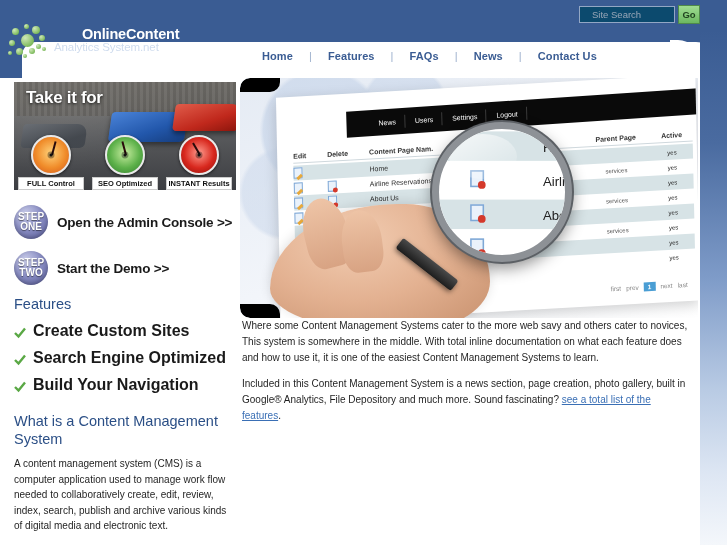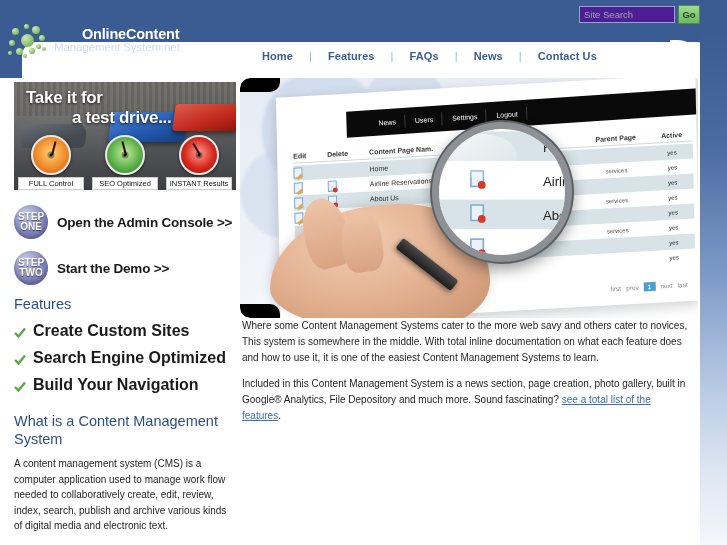--- a/index.html
+++ b/index.html
@@ -61,22 +61,22 @@
   }
 
   
   .searchbox {
     position: absolute; right: 20px; top: 4px;
     width: 128px; height: 20px;
     display: flex; align-items: center; gap: 3px;
   }
   .search-input {
     width: 96px; height: 17px; font-size: 9.5px; color: #9aa7b8;
-    border: 1px solid #93a7c4; background: #4c1d95;
-    padding: 0 4px; font-family: "Liberation Sans", sans-serif;
+    border: 1px solid #93a7c4; background: #0c4a6e;
+    padding: 0 12px; font-family: "Liberation Sans", sans-serif;
   }
   .search-input::placeholder { color:#9aa7b8; }
   .search-go {
     width: 22px; height: 19px; font-size: 9.5px; font-weight: bold;
     color: #20431f; border: 1px solid #4f8a4a;
     background: linear-gradient(180deg,#9fdd92,#6cb860);
     cursor: pointer; font-family: "Liberation Sans", sans-serif;
   }
 
   
@@ -154,21 +154,21 @@
     box-shadow: 0 0 0 2px rgba(0,0,0,.35);
   }
   .needle {
     position: absolute; left: 50%; top: 50%; width: 2px; height: 14px;
     background: #2a0b0b; transform-origin: 50% 0;
   }
   .n1 { transform: rotate(195deg); }
   .n2 { transform: rotate(165deg); }
   .n3 { transform: rotate(150deg); }
   .glabel {
-    margin-top: 2px; font-size: 7.5px; font-weight: normal; color: #111;
+    margin-top: 2px; font-size: 7.5px; font-weight: bold; color: #111;
     background: #ffffff; border: 1px solid #ccc; padding: 1px 0; white-space: nowrap;
   }
 
   
   .steps { margin-top: 14px; }
   .step {
     display: flex; align-items: center; gap: 9px; height: 36px; margin-bottom: 10px;
     cursor: pointer;
   }
   .step-badge {
@@ -350,21 +350,21 @@
       <i style="left:8px;top:25px;width:7px;height:7px;"></i>
       <i style="left:21px;top:25px;width:6px;height:6px;"></i>
       <i style="left:28px;top:21px;width:5px;height:5px;"></i>
       <i style="left:16px;top:1px;width:5px;height:5px;"></i>
       <i style="left:34px;top:24px;width:4px;height:4px;"></i>
       <i style="left:0px;top:28px;width:4px;height:4px;"></i>
       <i style="left:15px;top:31px;width:4px;height:4px;"></i>
     </div>
     <div class="logo-text">
       <div class="logo-l1">OnlineContent</div>
-      <div class="logo-l2">Management System.net</div>
+      <div class="logo-l2">Analytics System.net</div>
     </div>
   </div>
 
   <div class="searchbox">
     <input class="search-input" type="text" placeholder="Site Search" style="">
     <button class="search-go">Go</button>
   </div>
 
   <div class="nav">
     <a href="#">Home</a>
@@ -380,21 +380,20 @@
 
   <div class="leftcol">
 
     <div class="banner">
       <div class="track"></div>
       <div class="crowd"></div>
       <div class="car dark"></div>
       <div class="car blue"></div>
       <div class="car red"></div>
       <div class="banner-t1">Take it for</div>
-      <div class="banner-t2">a test drive...</div>
       <div class="gauges">
         <div class="gauge">
           <div class="dial o">
               <div class="needle n1"></div>
             </div>
           <div class="glabel">FULL Control</div>
         </div>
         <div class="gauge">
           <div class="dial g">
               <div class="needle n2"></div>

